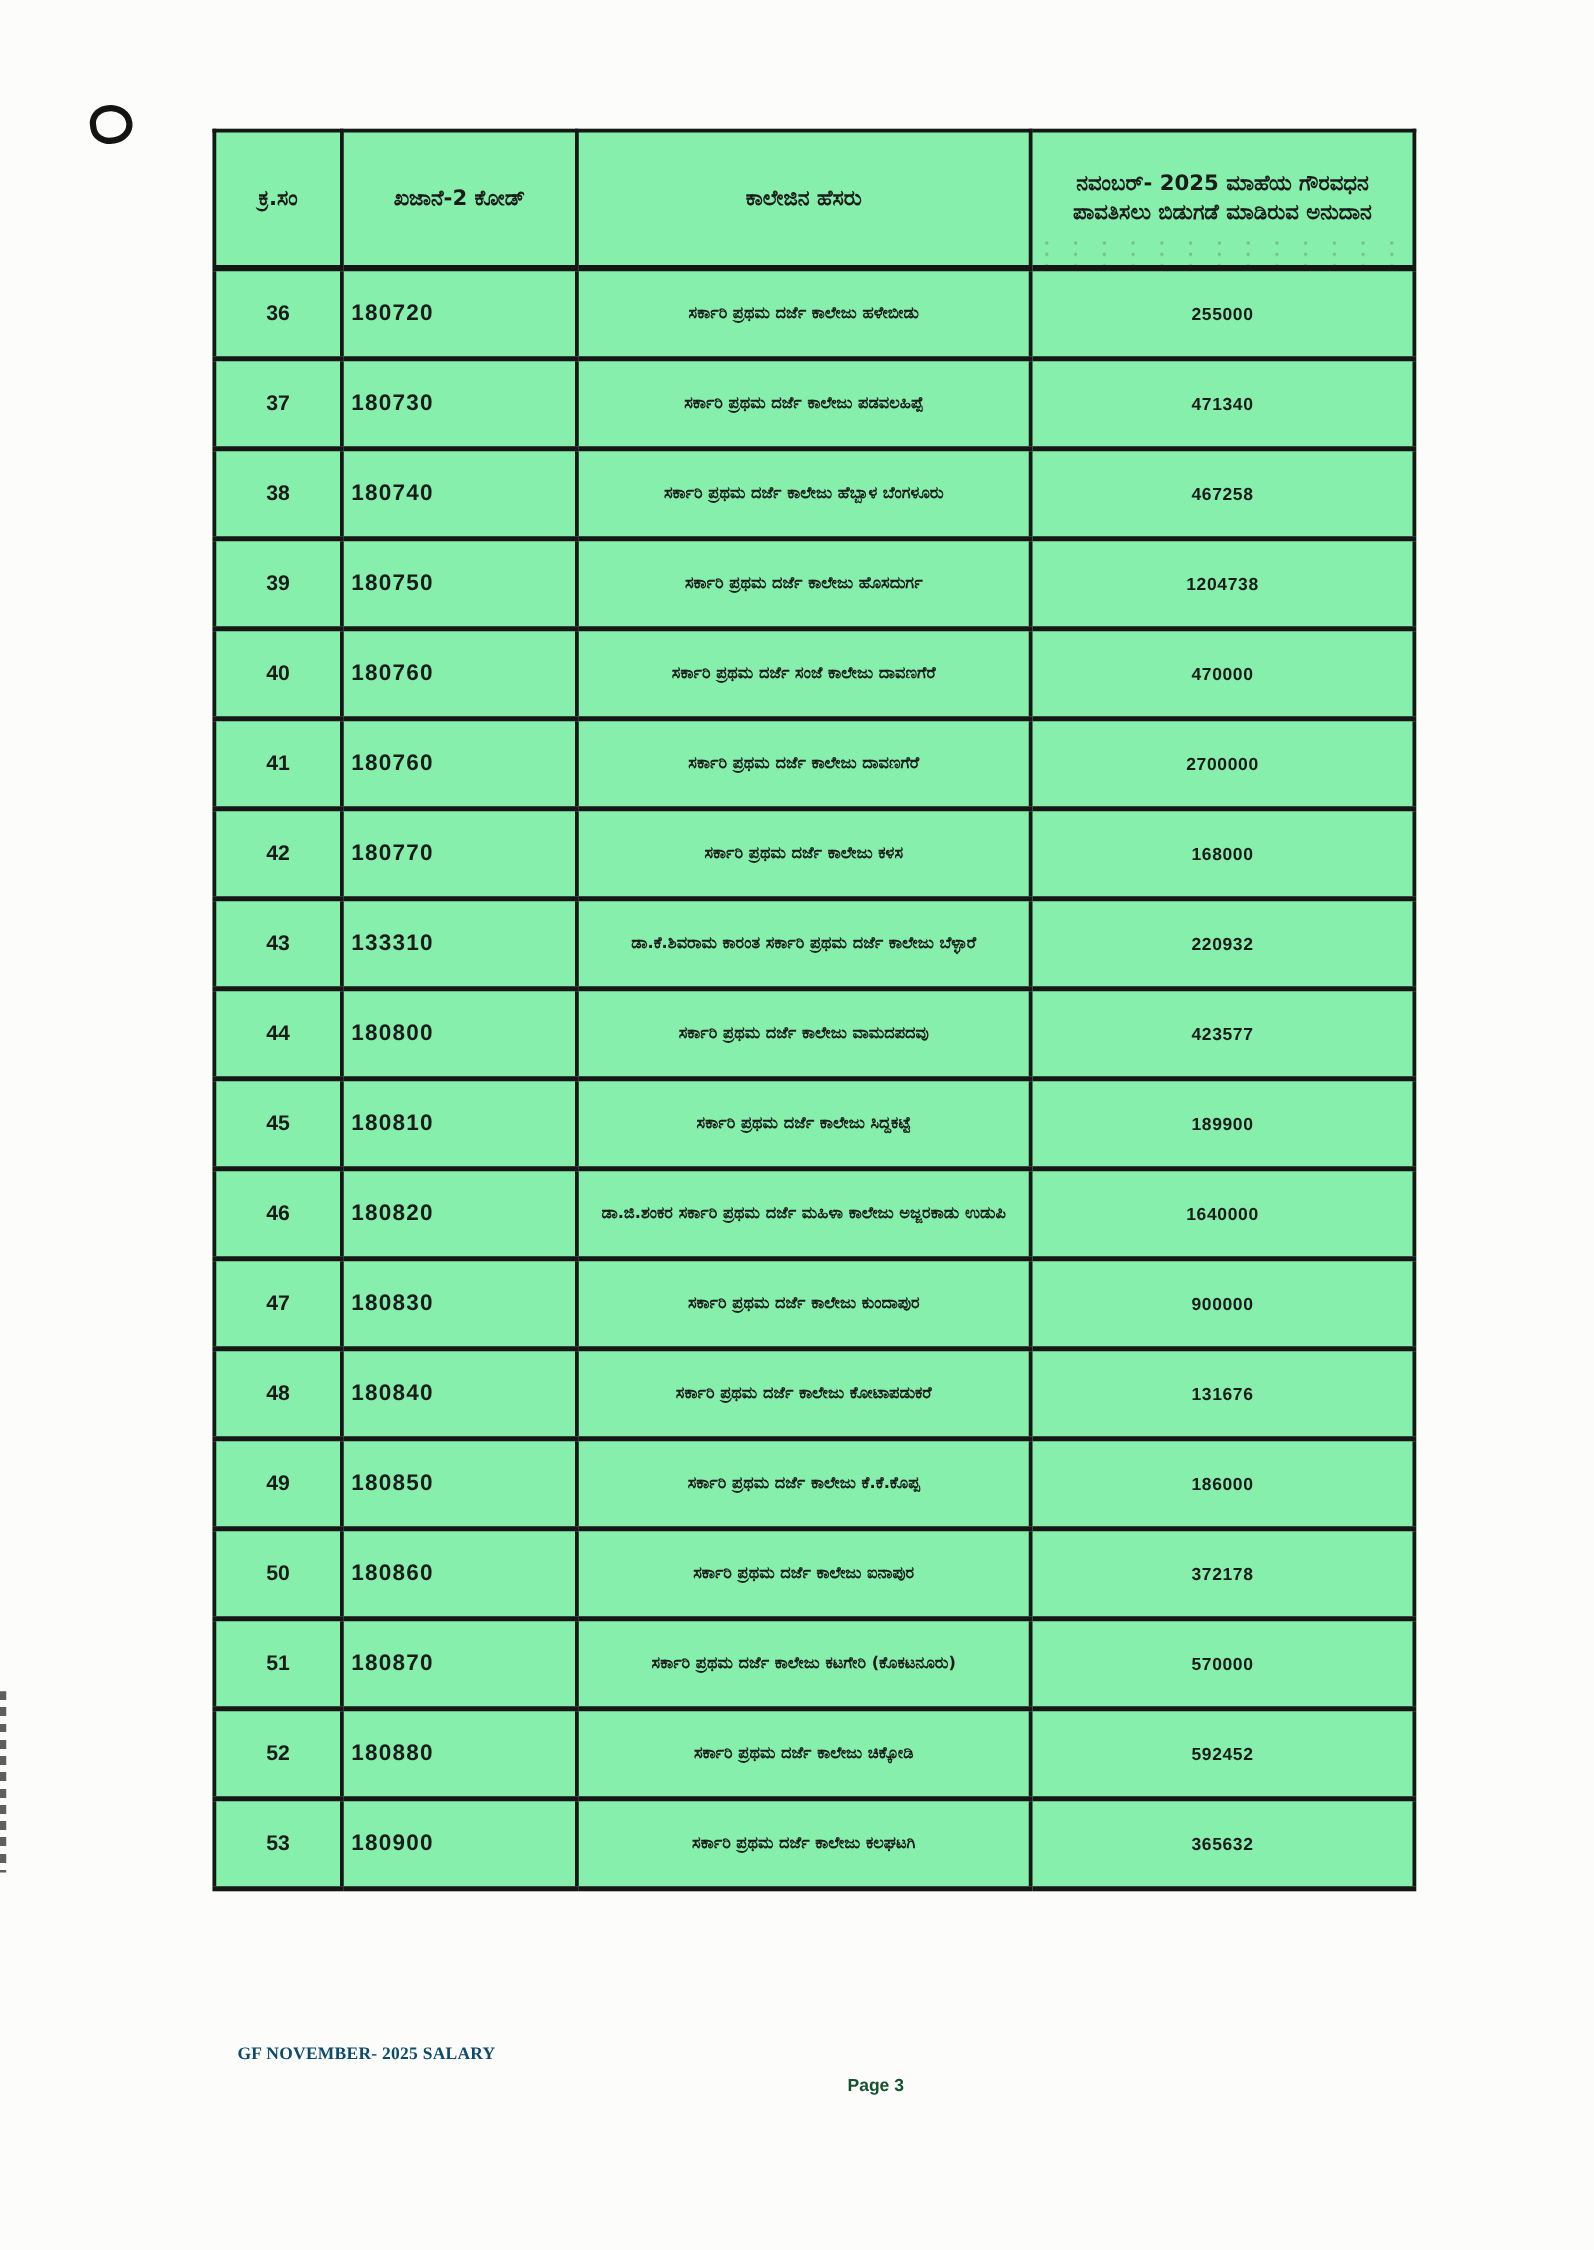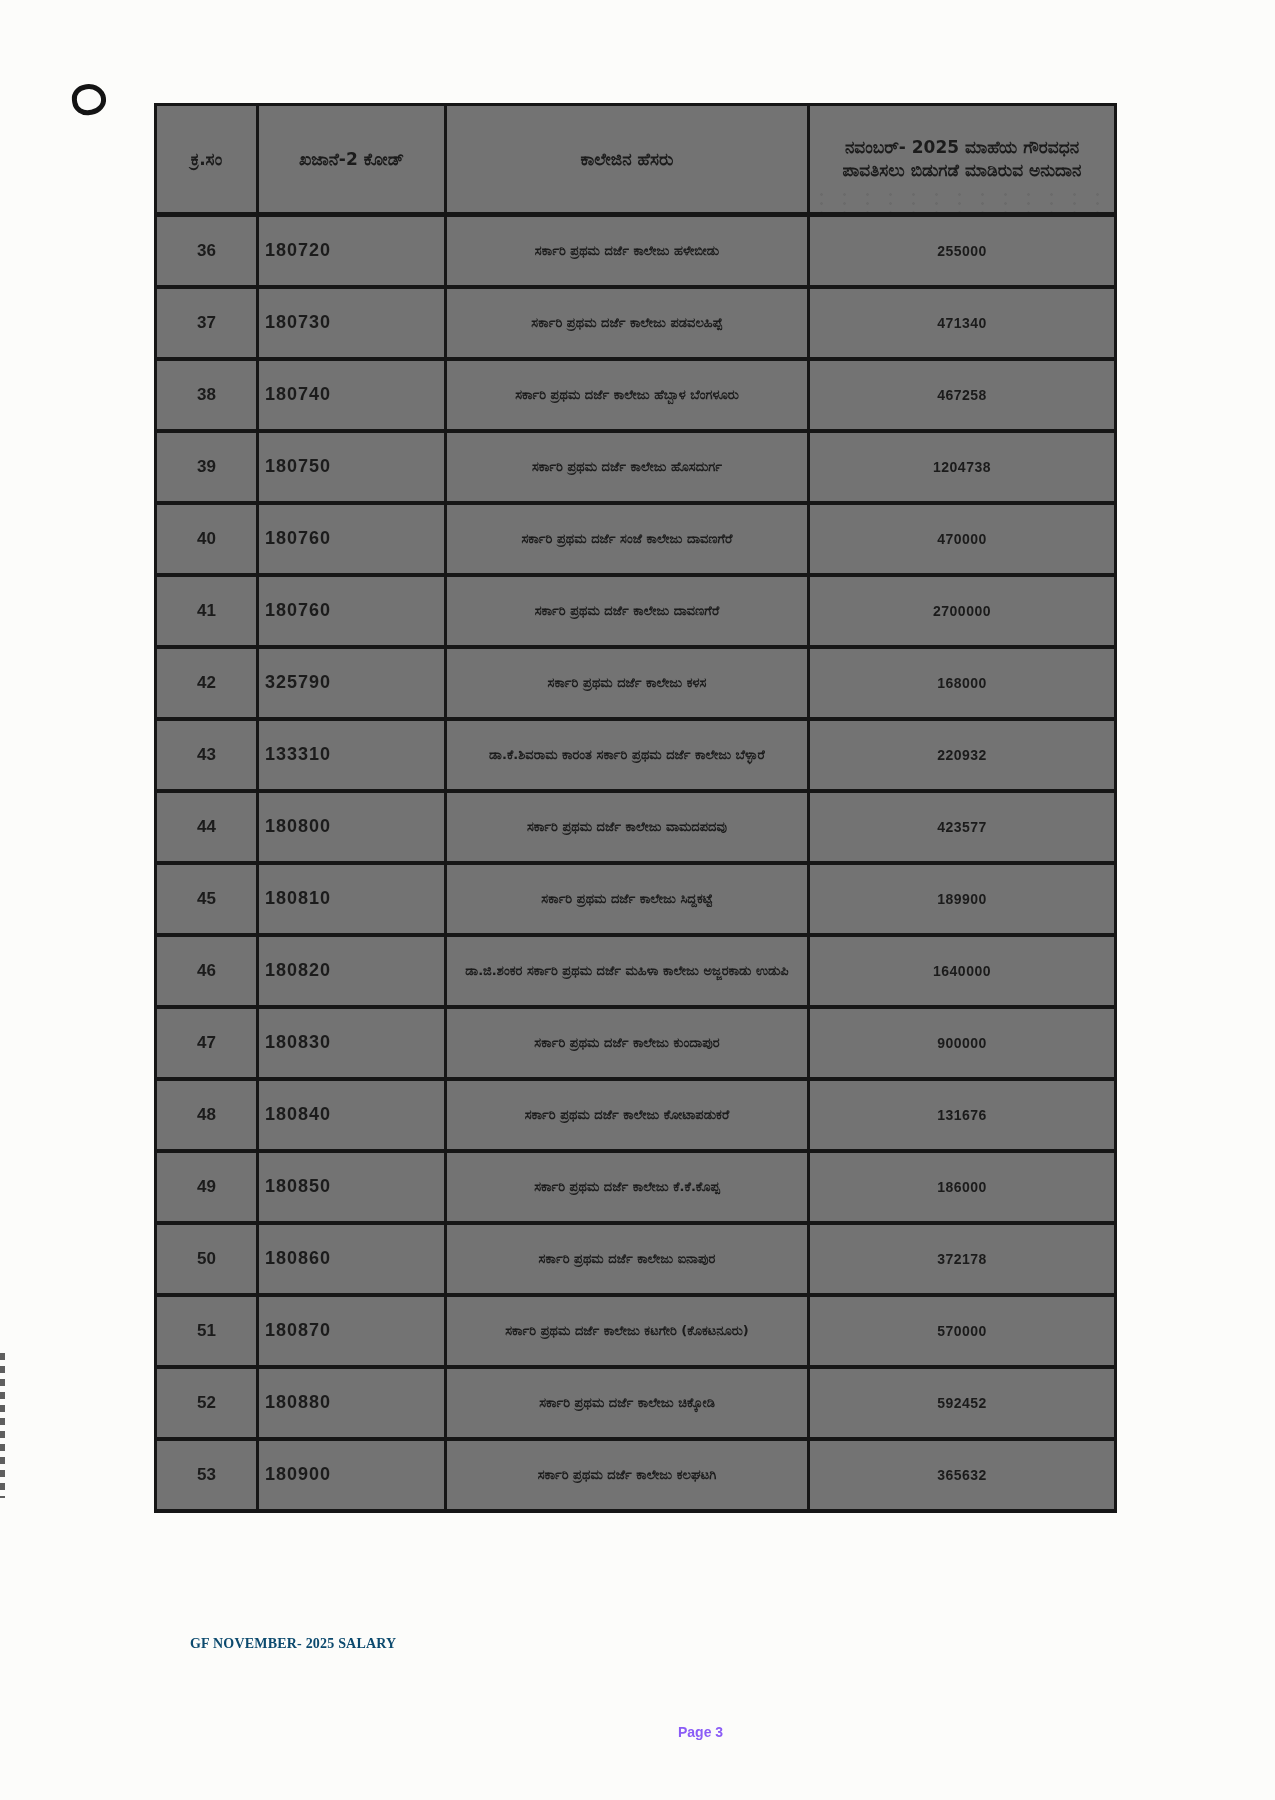--- a/index.html
+++ b/index.html
@@ -26,25 +26,25 @@
   
   .edge-marks {
     position: absolute; left: 0; top: 1353px;
     width: 5px; height: 145px;
     background: repeating-linear-gradient(
       to bottom, #2a2a2a 0 7px, transparent 7px 13px);
     opacity: 0.75;
   }
 
   table.doc {
-    position: absolute; left: 154px; top: 103px;
+    position: absolute; left: 170px; top: 103px;
     width: 960px;
     border-collapse: collapse;
     table-layout: fixed;
-    background: #737373;
+    background: #86efac;
   }
   table.doc, table.doc th, table.doc td {
     border: 3px solid #161616;
   }
   table.doc th {
     border-bottom-width: 5px;
     height: 110px;
     vertical-align: middle;
     text-align: center;
     font-size: 17px;
@@ -80,23 +80,23 @@
     pointer-events: none;
   }
 
   .footer-left {
     position: absolute; left: 190px; top: 1636px;
     font-family: Liberation Serif, serif;
     font-weight: bold; font-size: 14px; color: #0c4a6e;
     letter-spacing: 0.2px;
   }
   .footer-right {
-    position: absolute; left: 678px; top: 1724px;
+    position: absolute; left: 678px; top: 1660px;
     font-family: "Liberation Sans", sans-serif;
-    font-weight: bold; font-size: 14px; color: #8b5cf6;
+    font-weight: bold; font-size: 14px; color: #14532d;
   }
 </style>
 </head>
 <body>
 
 <div class="pen-circle"></div>
 <div class="edge-marks"></div>
 
 <table class="doc">
   <colgroup>
@@ -154,21 +154,21 @@
 
   <tr>
     <td class="serial">41</td>
     <td class="code">180760</td>
     <td class="college">ಸರ್ಕಾರಿ ಪ್ರಥಮ ದರ್ಜೆ ಕಾಲೇಜು ದಾವಣಗೆರೆ</td>
     <td class="amount">2700000</td>
   </tr>
 
   <tr>
     <td class="serial">42</td>
-    <td class="code">325790</td>
+    <td class="code">180770</td>
     <td class="college">ಸರ್ಕಾರಿ ಪ್ರಥಮ ದರ್ಜೆ ಕಾಲೇಜು ಕಳಸ</td>
     <td class="amount">168000</td>
   </tr>
 
   <tr>
     <td class="serial">43</td>
     <td class="code">133310</td>
     <td class="college">ಡಾ.ಕೆ.ಶಿವರಾಮ ಕಾರಂತ ಸರ್ಕಾರಿ ಪ್ರಥಮ ದರ್ಜೆ ಕಾಲೇಜು ಬೆಳ್ಳಾರೆ</td>
     <td class="amount">220932</td>
   </tr>

